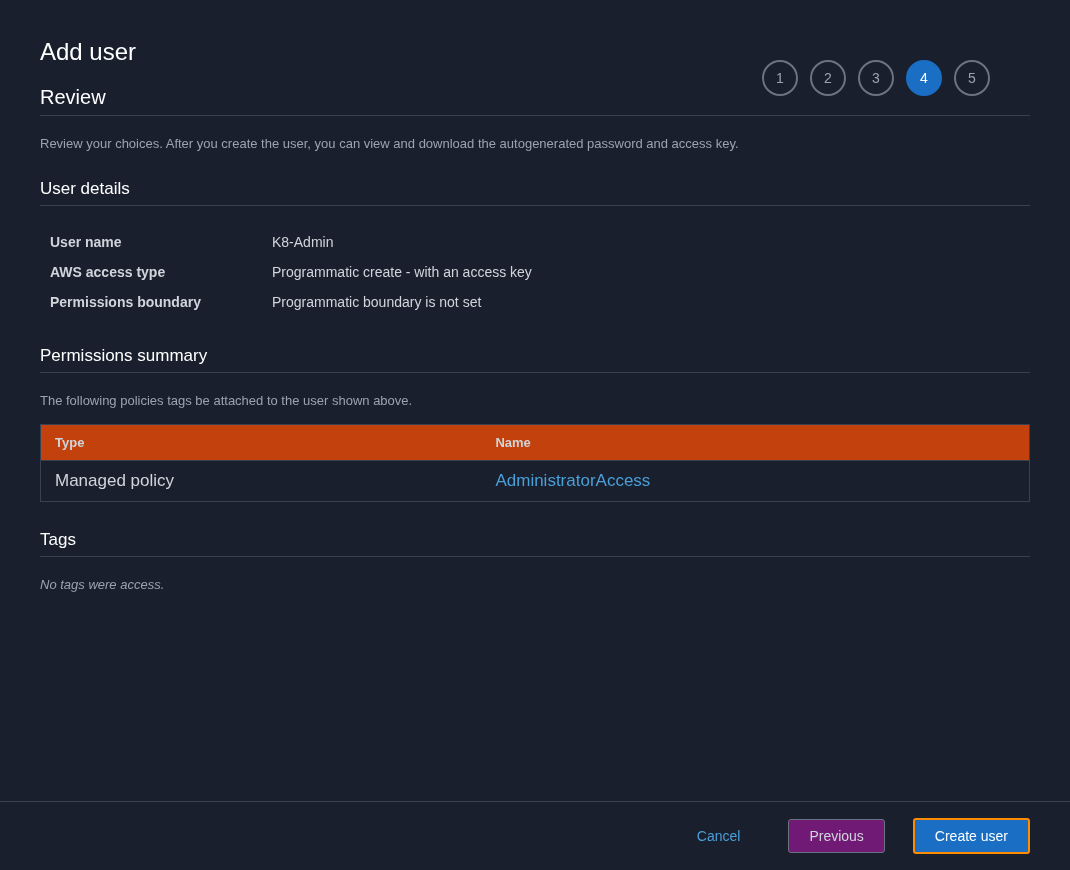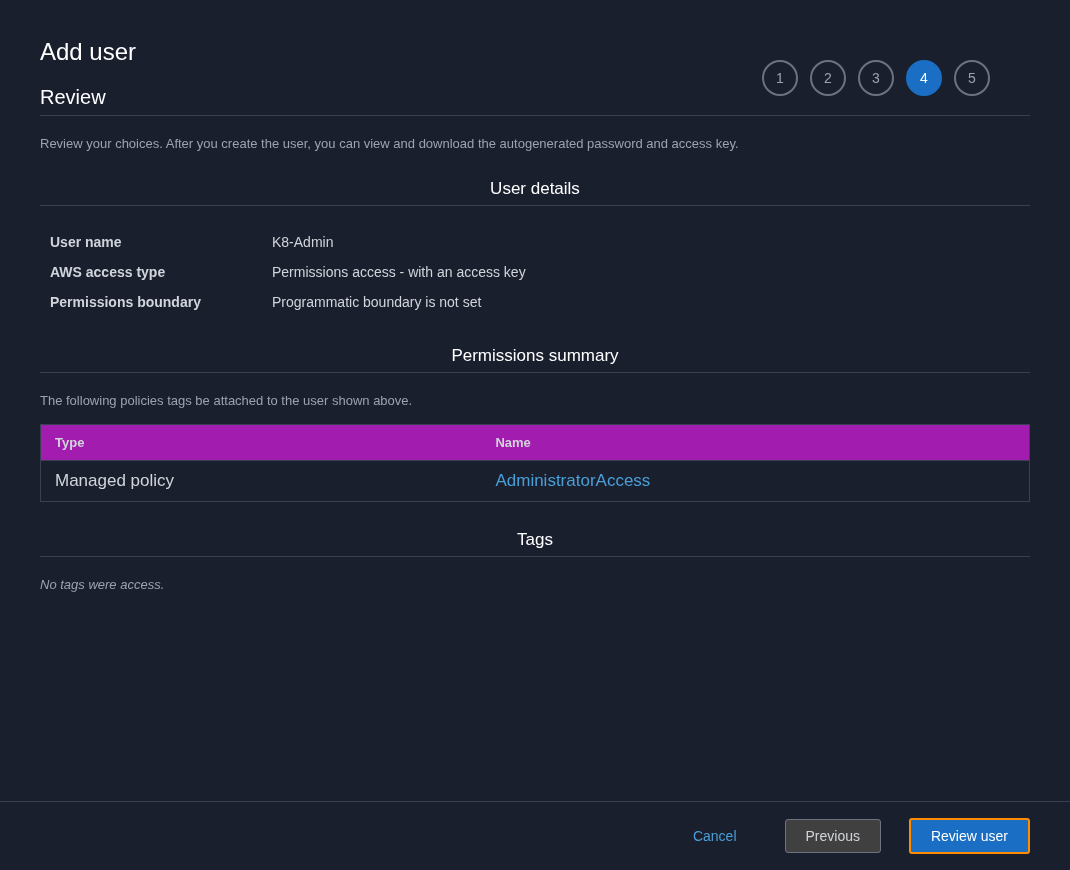--- a/index.html
+++ b/index.html
@@ -85,21 +85,20 @@
       border: none;
       border-top: 1px solid #374151;
       margin-bottom: 20px;
     }
 
     .subsection-title {
       font-size: 17px;
       font-weight: 400;
       color: #ffffff;
       margin-bottom: 6px;
-      text-align: center;
     }
 
     .details-table {
       width: 100%;
       margin-bottom: 8px;
     }
 
     .details-table tr td {
       padding: 6px 8px;
       vertical-align: top;
@@ -120,21 +119,21 @@
 
     .permissions-table {
       width: 100%;
       border-collapse: collapse;
       border: 1px solid #374151;
       margin-top: 12px;
       margin-bottom: 8px;
     }
 
     .permissions-table thead tr {
-      background-color: #a21caf;
+      background-color: #c2410c;
     }
 
     .permissions-table th {
       padding: 10px 14px;
       text-align: left;
       color: #d1d5db;
       font-weight: 600;
       font-size: 13px;
       border-bottom: 1px solid #374151;
     }
@@ -181,21 +180,21 @@
       font-weight: 400;
     }
 
     .btn-cancel {
       background: transparent;
       border: none;
       color: #4a9fd8;
     }
 
     .btn-previous {
-      background-color: #404040;
+      background-color: #701a75;
       border: 1px solid #6b7280;
       color: #d1d5db;
     }
 
     .btn-create {
       background-color: #1a6fc4;
       border: 2px solid #ff8c00;
       color: #ffffff;
       font-weight: 500;
     }
@@ -229,21 +228,21 @@
     <h3 class="subsection-title">User details</h3>
     <hr class="divider">
     <table class="details-table">
       <tbody>
         <tr>
           <td>User name</td>
           <td>K8-Admin</td>
         </tr>
         <tr>
           <td>AWS access type</td>
-          <td>Permissions access - with an access key</td>
+          <td>Programmatic create - with an access key</td>
         </tr>
         <tr>
           <td>Permissions boundary</td>
           <td>Programmatic boundary is not set</td>
         </tr>
       </tbody>
     </table>
   </div>
 
   <div class="section-block">
@@ -271,14 +270,14 @@
   <div class="section-block">
     <h3 class="subsection-title">Tags</h3>
     <hr class="divider">
     <p class="tags-note">No tags were access.</p>
   </div>
 </div>
 
 <div class="footer">
   <button class="btn btn-cancel">Cancel</button>
   <button class="btn btn-previous">Previous</button>
-  <button class="btn btn-create">Review user</button>
+  <button class="btn btn-create">Create user</button>
 </div>
 
 </body></html>

